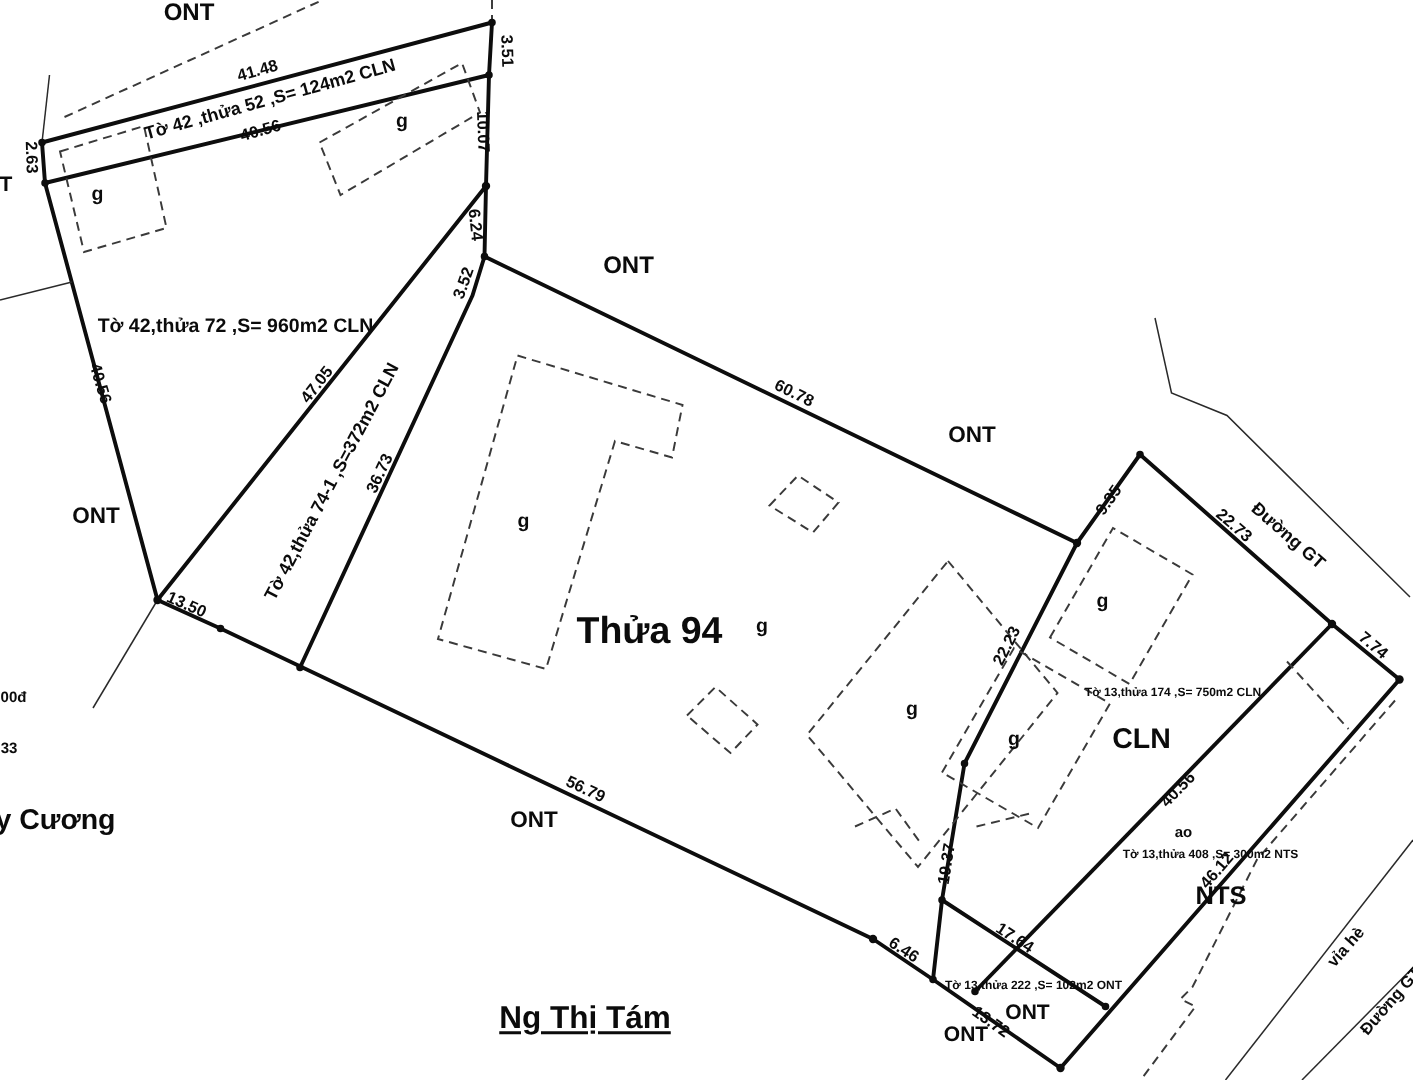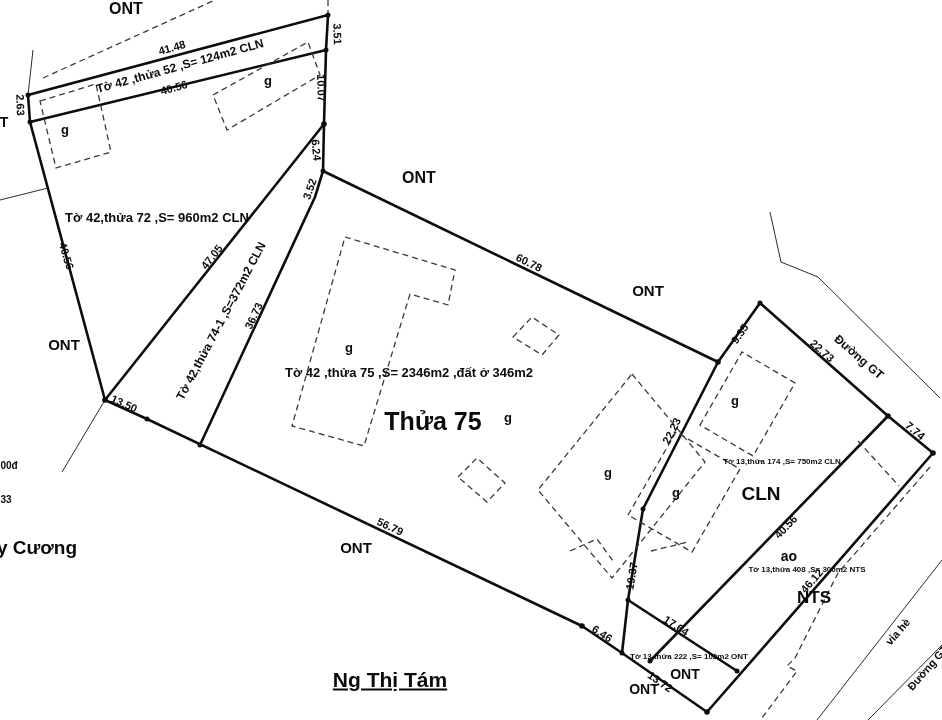--- a/index.html
+++ b/index.html
@@ -95,28 +95,27 @@
       <div class="lbl" style="left: 419px; top: 178px; font-size: 16px; transform: translate(-50%, -50%) rotate(0deg);">ONT</div>
       <div class="lbl" style="left: 648px; top: 290px; font-size: 15px; transform: translate(-50%, -50%) rotate(0deg);">ONT</div>
       <div class="lbl" style="left: 64px; top: 344px; font-size: 15px; transform: translate(-50%, -50%) rotate(0deg);">ONT</div>
       <div class="lbl" style="left: 356px; top: 547px; font-size: 15px; transform: translate(-50%, -50%) rotate(0deg);">ONT</div>
       <div class="lbl" style="left: 685px; top: 674px; font-size: 14px; transform: translate(-50%, -50%) rotate(0deg);">ONT</div>
       <div class="lbl" style="left: 644px; top: 689px; font-size: 14px; transform: translate(-50%, -50%) rotate(0deg);">ONT</div>
       <div class="lbl" style="left: 4px; top: 122px; font-size: 14px; transform: translate(-50%, -50%) rotate(0deg);">T</div>
       <div class="lbl" style="left: 180px; top: 66px; font-size: 12px; transform: translate(-50%, -50%) rotate(-15.5deg);">Tờ 42 ,thửa 52 ,S= 124m2 CLN</div>
       <div class="lbl" style="left: 145px; top: 217px; font-size: 13px; transform: translate(-50%, -50%) rotate(0deg); margin-left: 12px;">Tờ 42,thửa 72 ,S= 960m2 CLN</div>
       <div class="lbl" style="left: 221px; top: 321px; font-size: 12px; transform: translate(-50%, -50%) rotate(-62deg);">Tờ 42,thửa 74-1 ,S=372m2 CLN</div>
-      <div class="lbl" style="left: 409px; top: 372px; font-size: 13px; transform: translate(-50%, -50%) rotate(0deg);">Tờ 42 ,thửa 75 ,S= 2346m2 ,đất ở 346m2</div>
-      <div class="lbl" style="left: 433px; top: 421px; font-size: 25px; transform: translate(-50%, -50%) rotate(0deg);">Thửa 75</div>
+      <div class="lbl" style="left: 433px; top: 421px; font-size: 25px; transform: translate(-50%, -50%) rotate(0deg);">Thửa 94</div>
       <div class="lbl" style="left: 782px; top: 462px; font-size: 8px; transform: translate(-50%, -50%) rotate(0deg);">Tờ 13,thửa 174 ,S= 750m2 CLN</div>
       <div class="lbl" style="left: 807px; top: 522px; font-size: 8px; transform: translate(-50%, -50%) rotate(0deg); margin-top: 48px;">Tờ 13,thửa 408 ,S= 300m2 NTS</div>
       <div class="lbl" style="left: 689px; top: 657px; font-size: 8px; transform: translate(-50%, -50%) rotate(0deg);">Tờ 13,thửa 222 ,S= 102m2 ONT</div>
       <div class="lbl" style="left: 761px; top: 493px; font-size: 19px; transform: translate(-50%, -50%) rotate(0deg);">CLN</div>
       <div class="lbl" style="left: 770px; top: 597px; font-size: 17px; transform: translate(-50%, -50%) rotate(0deg); margin-left: 44px;">NTS</div>
-      <div class="lbl" style="left: 789px; top: 556px; font-size: 14px; transform: translate(-50%, -50%) rotate(0deg);">ao</div>
+      <div class="lbl" style="left: 789px; top: 556px; font-size: 10px; transform: translate(-50%, -50%) rotate(0deg);">ao</div>
       <div class="lbl" style="left: 390px; top: 679px; font-size: 21px; transform: translate(-50%, -50%) rotate(0deg); text-decoration: underline;">Ng Thị Tám</div>
       <div class="lbl" style="left: 37px; top: 547px; font-size: 19px; transform: translate(-50%, -50%) rotate(0deg);">y Cương</div>
       <div class="lbl" style="left: 9px; top: 466px; font-size: 10px; transform: translate(-50%, -50%) rotate(0deg);">00đ</div>
       <div class="lbl" style="left: 6px; top: 500px; font-size: 10px; transform: translate(-50%, -50%) rotate(0deg);">33</div>
       <div class="lbl" style="left: 859px; top: 357px; font-size: 12px; transform: translate(-50%, -50%) rotate(41deg);">Đường GT</div>
       <div class="lbl" style="left: 928px; top: 668px; font-size: 11px; transform: translate(-50%, -50%) rotate(-49deg);">Đường GT</div>
       <div class="lbl" style="left: 898px; top: 632px; font-size: 11px; transform: translate(-50%, -50%) rotate(-49deg);">vỉa hè</div>
       <div class="lbl" style="left: 65px; top: 129px; font-size: 13px; transform: translate(-50%, -50%) rotate(0deg);">g</div>
       <div class="lbl" style="left: 268px; top: 80px; font-size: 13px; transform: translate(-50%, -50%) rotate(0deg);">g</div>
       <div class="lbl" style="left: 349px; top: 347px; font-size: 13px; transform: translate(-50%, -50%) rotate(0deg);">g</div>

